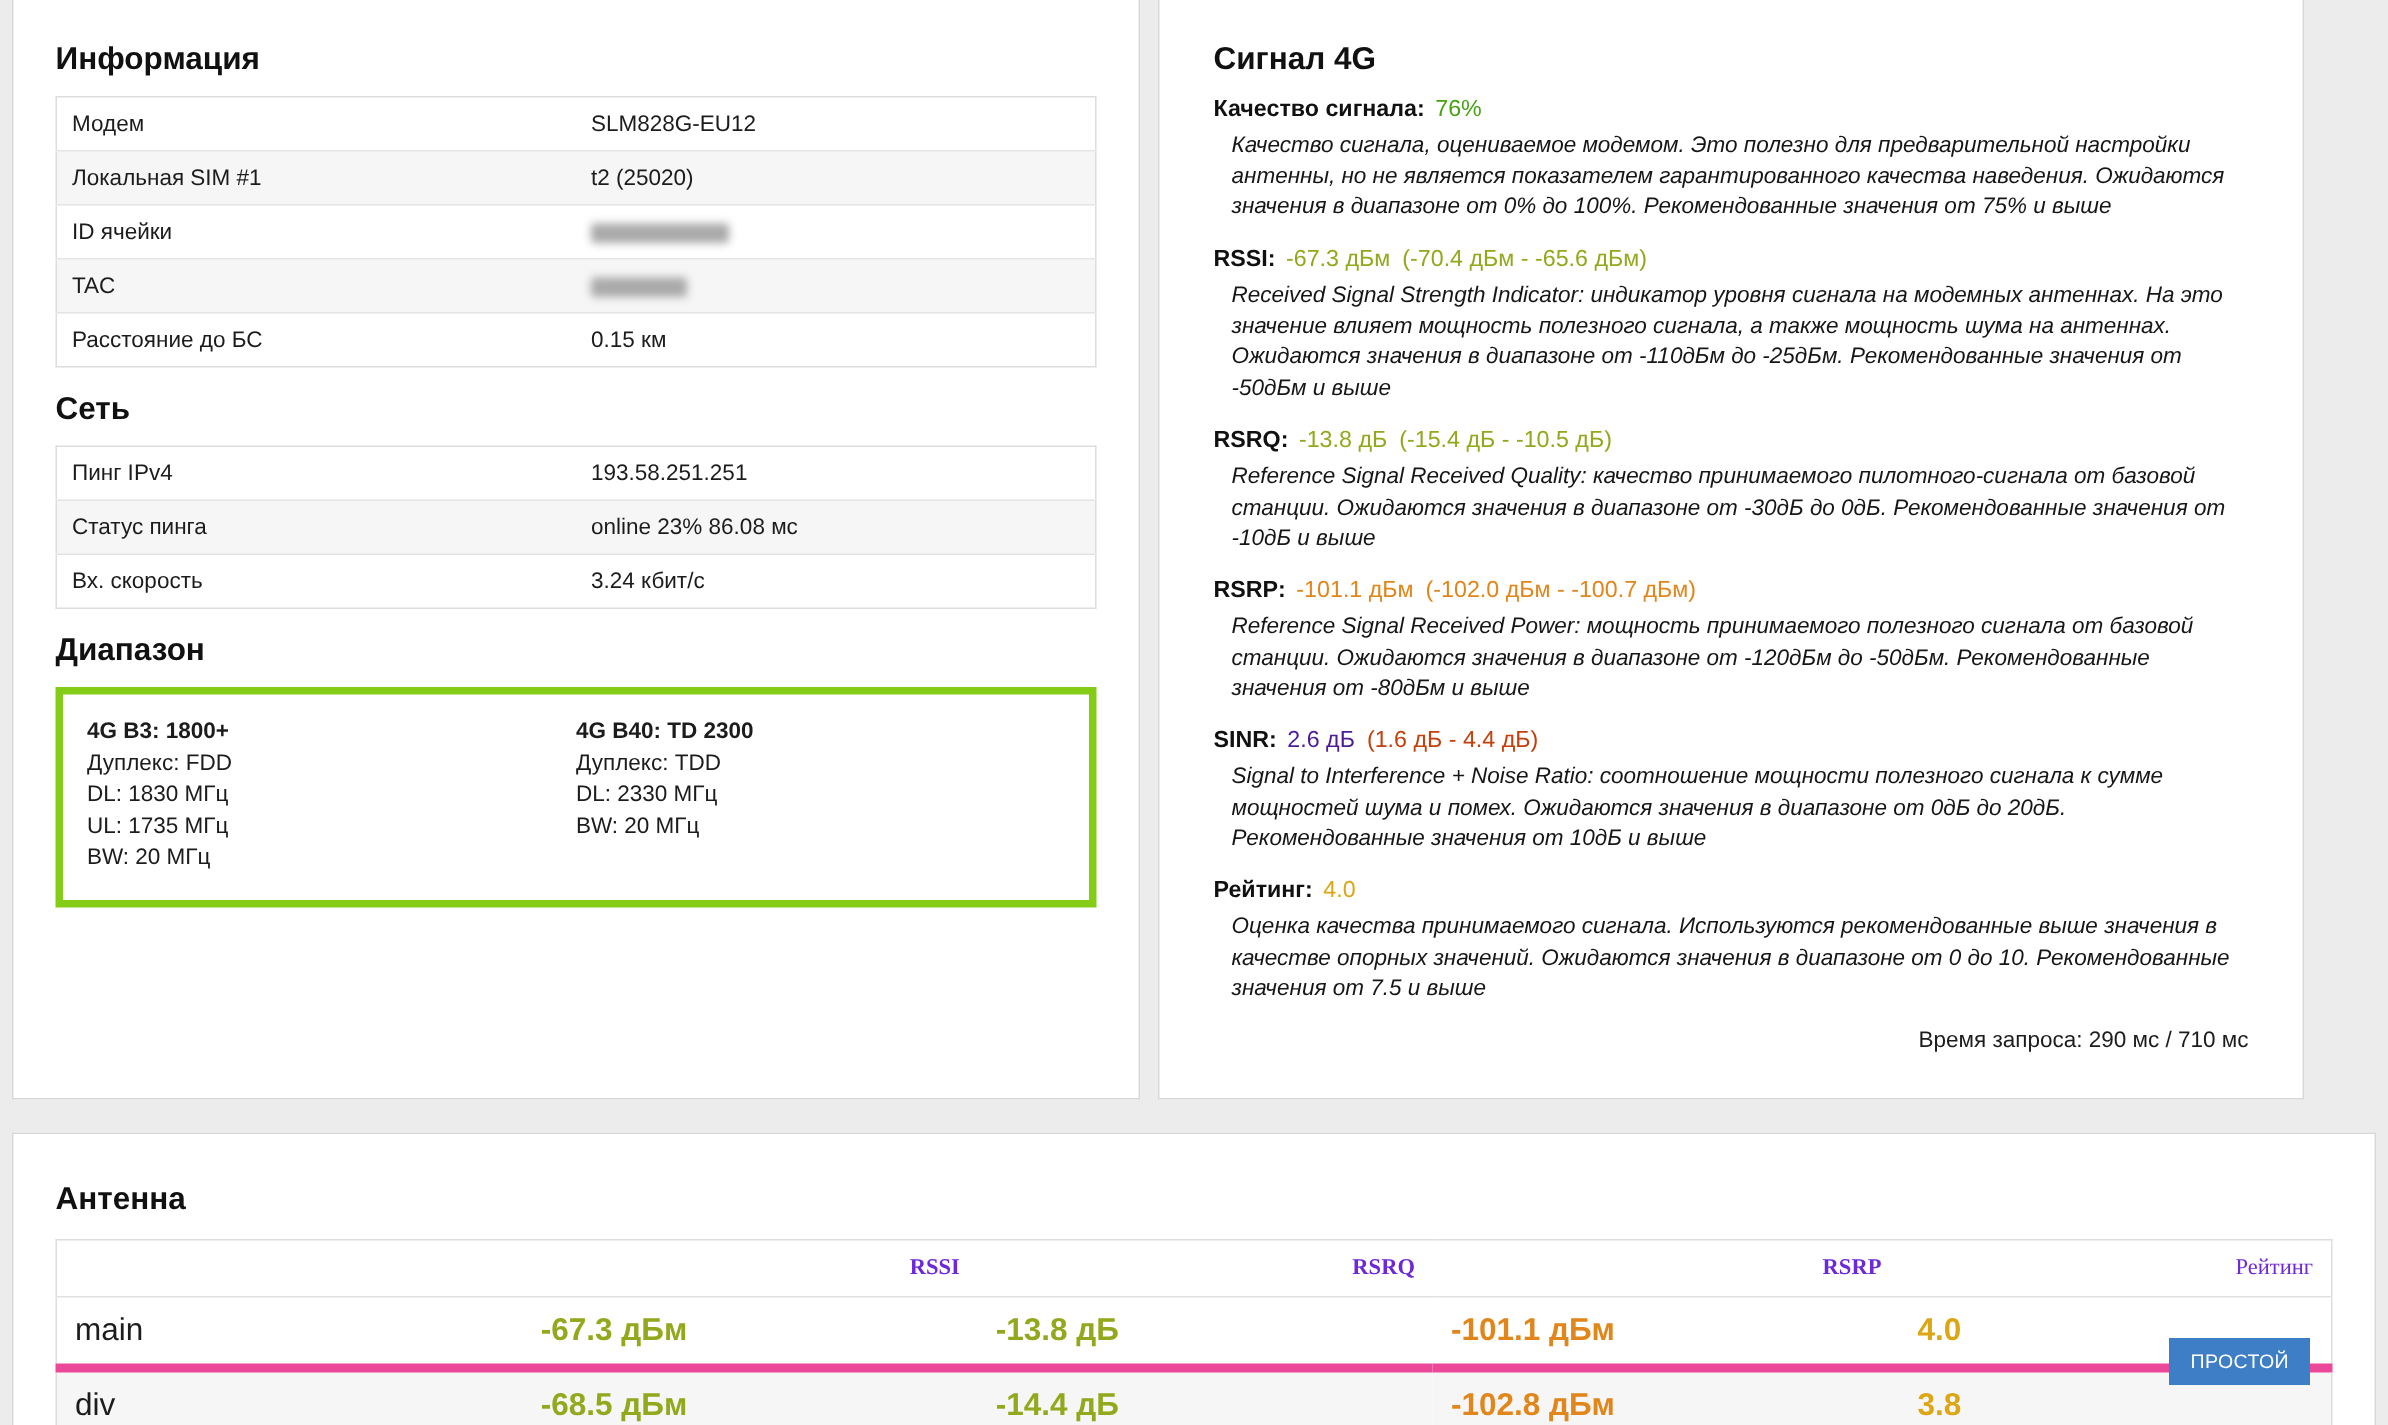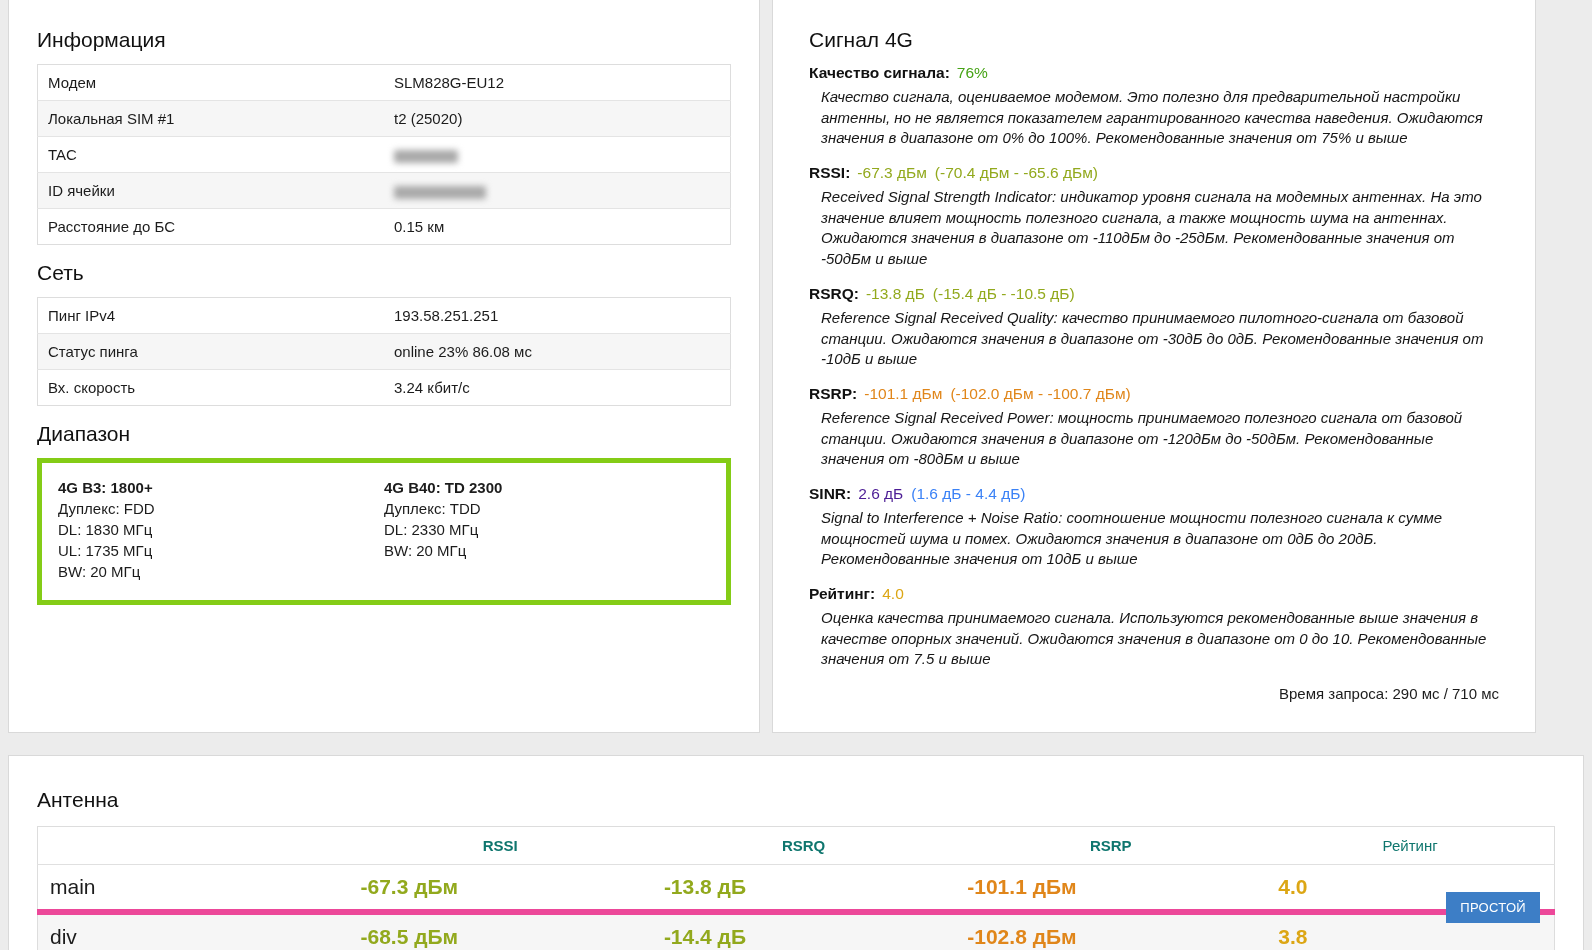--- a/index.html
+++ b/index.html
@@ -10,21 +10,21 @@
     font-family: "Liberation Sans", "DejaVu Sans", sans-serif;
     color: #1c1c1c;
   }
 
   
   .top { display: flex; align-items: stretch; padding-left: 8px; }
   .card { background: #fff; border: 1px solid #d9d9d9; }
   .card-left  { flex: 0 0 752px; width: 752px; border-top: none; padding: 22px 28px 30px; min-height: 688px; }
   .card-right { flex: 0 0 764px; width: 764px; border-top: none; margin-left: 12px; padding: 22px 36px 30px; min-height: 688px; }
 
-  h2.sec-title { font-size: 21px; font-weight: 400; margin: 6px 0 12px; color: #111; }
+  h2.sec-title { font-size: 21px; font-weight: 700; margin: 6px 0 12px; color: #111; }
 
   table.kv { width: 100%; border-collapse: collapse; border: 1px solid #ddd; font-size: 15px; margin-bottom: 16px; }
   table.kv td { padding: 9px 10px; border-bottom: 1px solid #e4e4e4; }
   table.kv tr:last-child td { border-bottom: none; }
   table.kv tbody tr:nth-child(even) { background: #f6f6f6; }
   td.k { width: 50%; }
 
   .band-box { border: 5px solid #84cc16; padding: 14px 16px 18px; display: flex; font-size: 15px; line-height: 1.4; }
   .band-col { width: 50%; }
   .band-name { font-weight: bold; }
@@ -37,21 +37,21 @@
   .m-label { font-weight: bold; color: #111; }
   .m-value { margin-left: 7px; }
   .m-range { margin-left: 8px; }
   .m-range:empty { display: none; }
   .m-desc { font-style: italic; font-size: 15px; line-height: 1.38; margin: 5px 0 15px 12px; color: #161616; }
   .query-time { text-align: right; font-size: 15px; }
 
   
   .card-bottom { margin: 22px 8px 0; padding: 26px 28px 60px; border-bottom: none; min-height: 240px; }
   table.ant { width: 100%; border-collapse: collapse; border: 1px solid #ddd; margin-top: 14px; }
-  table.ant th { text-align: center; font-size: 15px; font-weight: bold; padding: 10px 12px; border-bottom: 1px solid #e0e0e0; color: #0f766e; }
+  table.ant th { text-align: right; font-size: 15px; font-weight: bold; padding: 10px 12px; border-bottom: 1px solid #e0e0e0; color: #6d28d9; font-family: Liberation Serif, serif; }
   table.ant th.light { font-weight: 400; }
   table.ant td { font-size: 21px; padding: 10px 12px; border-bottom: 6px solid #ec4899; }
   table.ant tbody tr:last-child td { border-bottom: none; }
   table.ant tbody tr:nth-child(even) { background: #f6f6f6; }
   td.ant-name { font-weight: 400; }
   td.ant-val { font-weight: bold; }
 
   
   .mode-btn {
     position: fixed; right: 52px; bottom: 27px;
@@ -71,26 +71,26 @@
       <tbody>
         <tr>
           <td class="k">Модем</td>
           <td class="v">SLM828G-EU12</td>
         </tr>
         <tr>
           <td class="k">Локальная SIM #1</td>
           <td class="v">t2 (25020)</td>
         </tr>
         <tr>
+          <td class="k">ID ячейки</td>
+          <td class="v"><span class="blur-bar w2"></span></td>
+        </tr>
+        <tr>
           <td class="k">TAC</td>
           <td class="v"><span class="blur-bar w1"></span></td>
-        </tr>
-        <tr>
-          <td class="k">ID ячейки</td>
-          <td class="v"><span class="blur-bar w2"></span></td>
         </tr>
         <tr>
           <td class="k">Расстояние до БС</td>
           <td class="v">0.15 км</td>
         </tr>
       </tbody>
     </table>
 
     <h2 class="sec-title">Сеть</h2>
     <table class="kv">
@@ -154,21 +154,21 @@
 
     <div class="metric">
       <div class="m-line">
         <span class="m-label">RSRP:</span><span class="m-value" style="color: rgb(224, 134, 26);">-101.1 дБм</span><span class="m-range" style="color: rgb(224, 134, 26);">(-102.0 дБм - -100.7 дБм)</span>
       </div>
       <div class="m-desc">Reference Signal Received Power: мощность принимаемого полезного сигнала от базовой станции. Ожидаются значения в диапазоне от -120дБм до -50дБм. Рекомендованные значения от -80дБм и выше</div>
     </div>
 
     <div class="metric">
       <div class="m-line">
-        <span class="m-label">SINR:</span><span class="m-value" style="color: #4c1d95;">2.6 дБ</span><span class="m-range" style="color: #3b82f6;">(1.6 дБ - 4.4 дБ)</span>
+        <span class="m-label">SINR:</span><span class="m-value" style="color: #4c1d95;">2.6 дБ</span><span class="m-range" style="color: #c2410c;">(1.6 дБ - 4.4 дБ)</span>
       </div>
       <div class="m-desc">Signal to Interference + Noise Ratio: соотношение мощности полезного сигнала к сумме мощностей шума и помех. Ожидаются значения в диапазоне от 0дБ до 20дБ. Рекомендованные значения от 10дБ и выше</div>
     </div>
 
     <div class="metric">
       <div class="m-line">
         <span class="m-label">Рейтинг:</span><span class="m-value" style="color: rgb(220, 166, 20);">4.0</span>
       </div>
       <div class="m-desc">Оценка качества принимаемого сигнала. Используются рекомендованные выше значения в качестве опорных значений. Ожидаются значения в диапазоне от 0 до 10. Рекомендованные значения от 7.5 и выше</div>
     </div>

